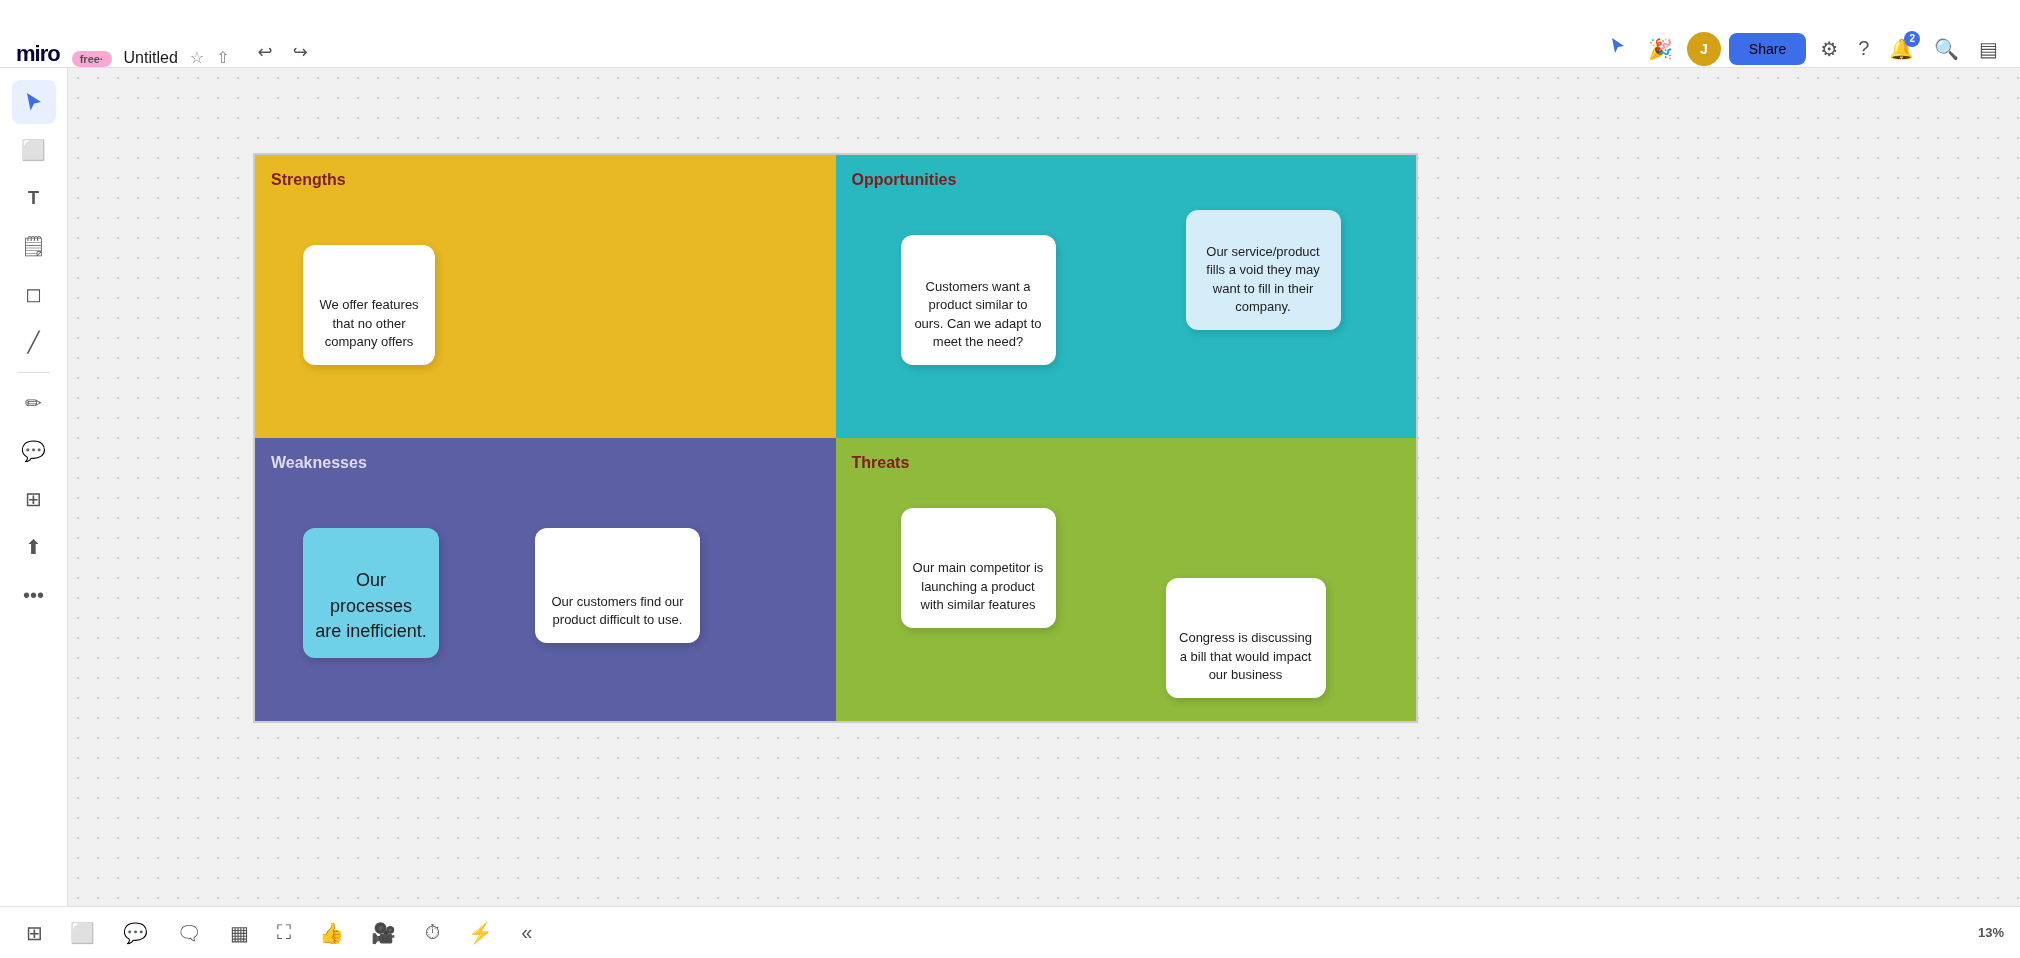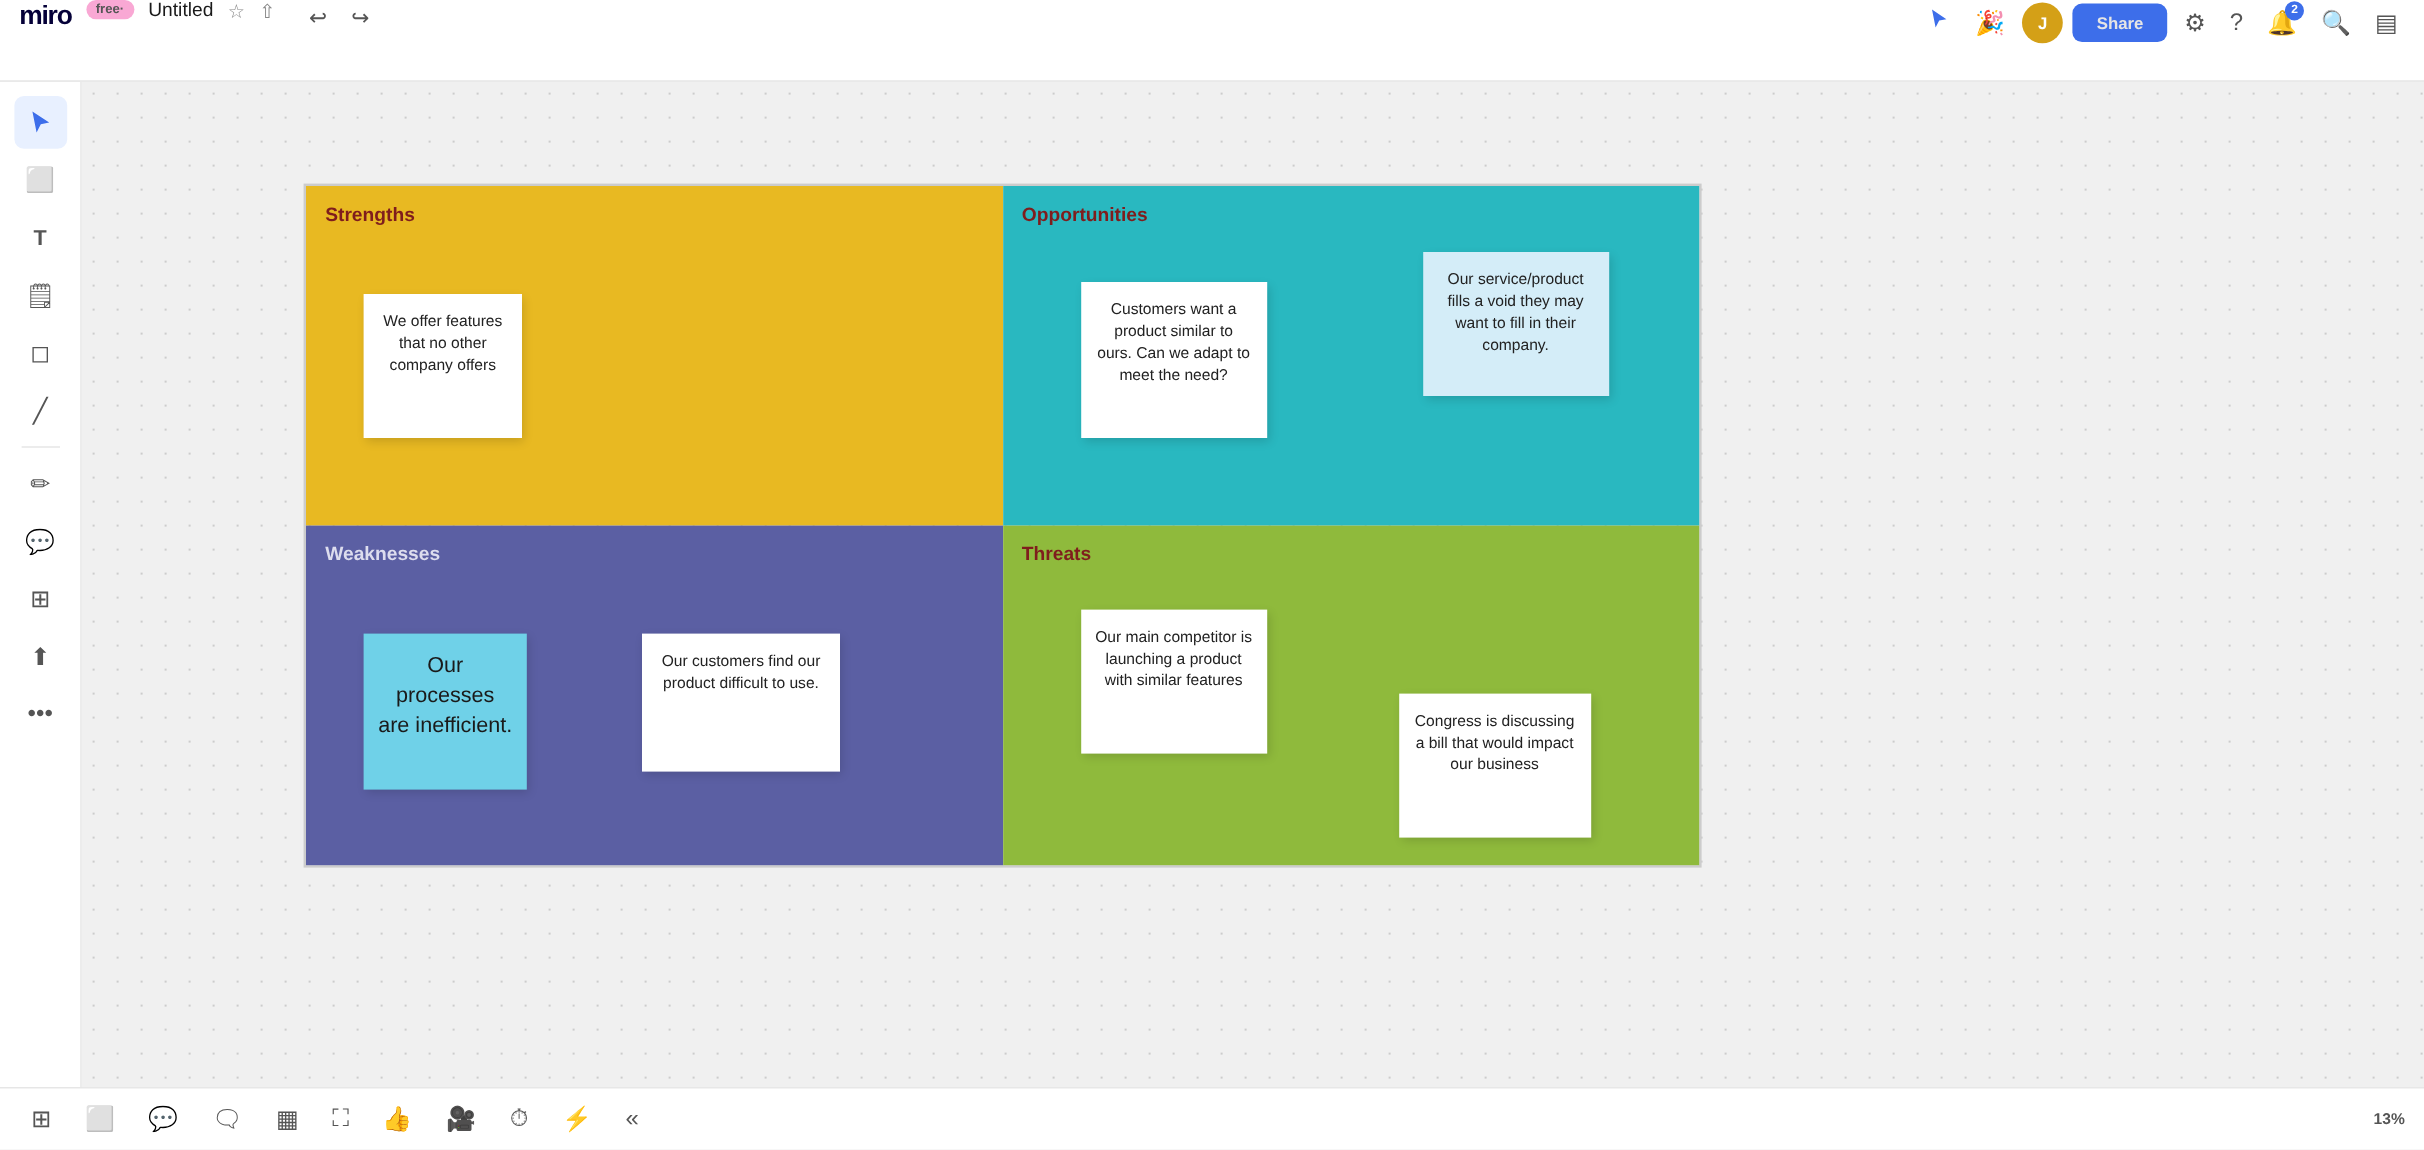--- a/index.html
+++ b/index.html
@@ -3,21 +3,21 @@
   <meta charset="utf-8">
   <style>
     * { box-sizing: border-box; margin: 0; padding: 0; }
     body { font-family: -apple-system, BlinkMacSystemFont, 'Segoe UI', sans-serif; background: #e8e8e8; width: 2020px; height: 958px; overflow: hidden; display: flex; flex-direction: column; }
 
     
     .topbar {
       height: 68px;
       background: #fff;
       display: flex;
-      align-items: flex-start;
+      align-items: flex-end;
       padding: 0 16px;
       border-bottom: 1px solid #e0e0e0;
       gap: 12px;
       flex-shrink: 0;
       z-index: 10;
     }
     .logo {
       font-size: 22px;
       font-weight: 900;
       color: #050038;
@@ -50,26 +50,26 @@
       gap: 8px;
     }
     .avatar {
       width: 34px; height: 34px; border-radius: 50%;
       background: #d4a017;
       display: flex; align-items: center; justify-content: center;
       font-weight: 700; font-size: 14px; color: #fff;
     }
     .share-btn {
       background: #3d6eea;
-      color: #e5e5e5;
+      color: #000000;
       border: none;
       border-radius: 8px;
       padding: 8px 20px;
       font-size: 14px;
-      font-weight: 700;
+      font-weight: 400;
       cursor: pointer;
     }
     .topbar-icon-btn {
       background: none; border: none; cursor: pointer;
       font-size: 20px; color: #555; padding: 6px;
       border-radius: 6px;
       position: relative;
     }
     .badge {
       position: absolute; top: 0; right: 0;
@@ -150,29 +150,29 @@
       color: #7f1d1d;
       margin-bottom: 8px;
     }
     .swot-quadrant.weaknesses .quadrant-label,
     .swot-quadrant.weaknesses .quadrant-label { color: #1a1a40; }
 
     
     .sticky {
       position: absolute;
       background: #fff;
-      border-radius: 0;
+      border-radius: 12px;
       padding: 14px 12px;
       font-size: 13px;
       color: #222;
       text-align: center;
       line-height: 1.4;
       box-shadow: 2px 3px 8px rgba(0,0,0,0.15);
       display: flex;
-      align-items: flex-start;
+      align-items: flex-end;
       justify-content: center;
     }
     .sticky.blue-sticky {
       background: #6fd1e8;
       font-size: 18px;
       font-weight: 500;
       color: #1a1a1a;
     }
 
     

